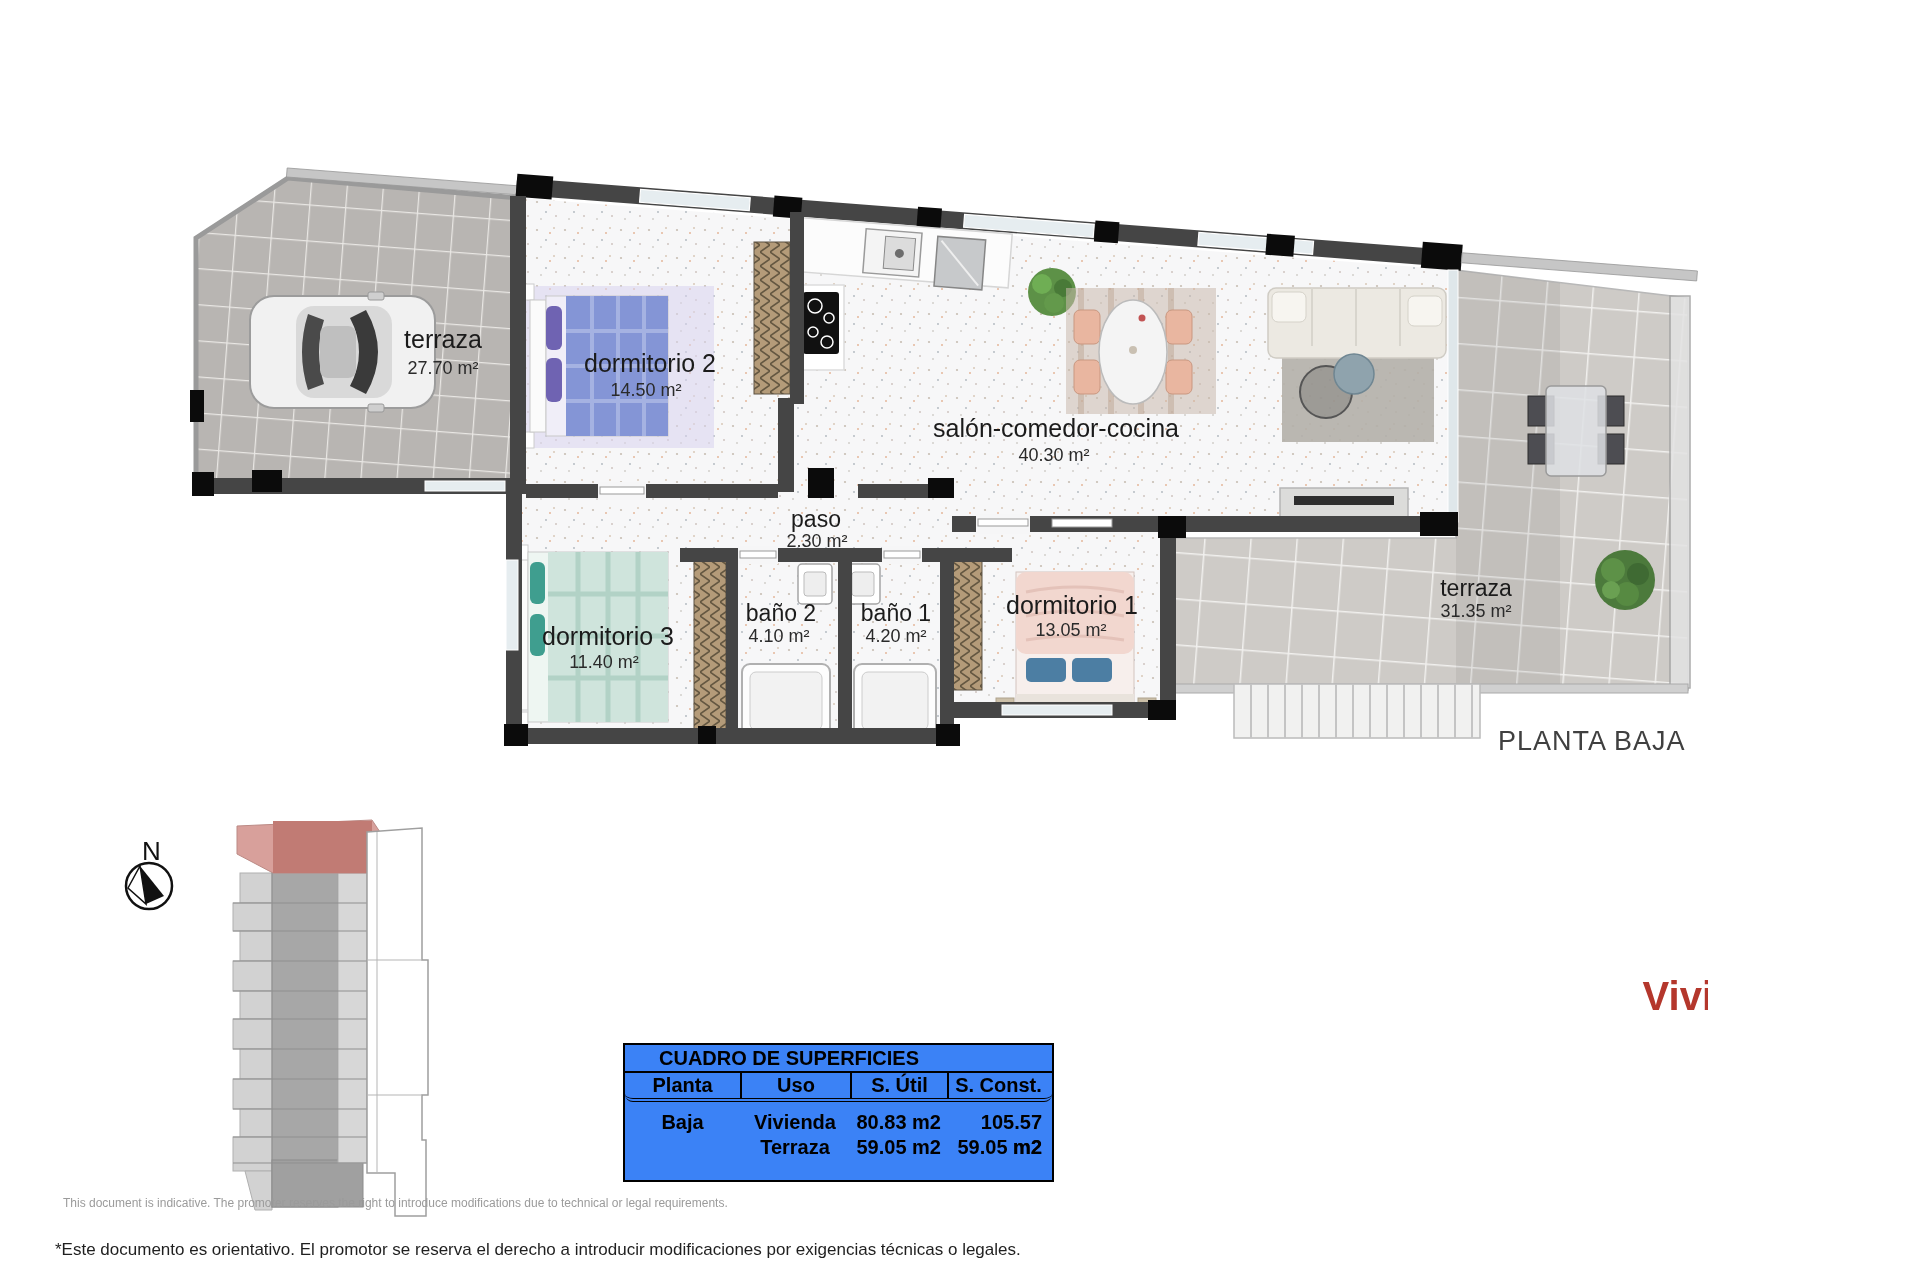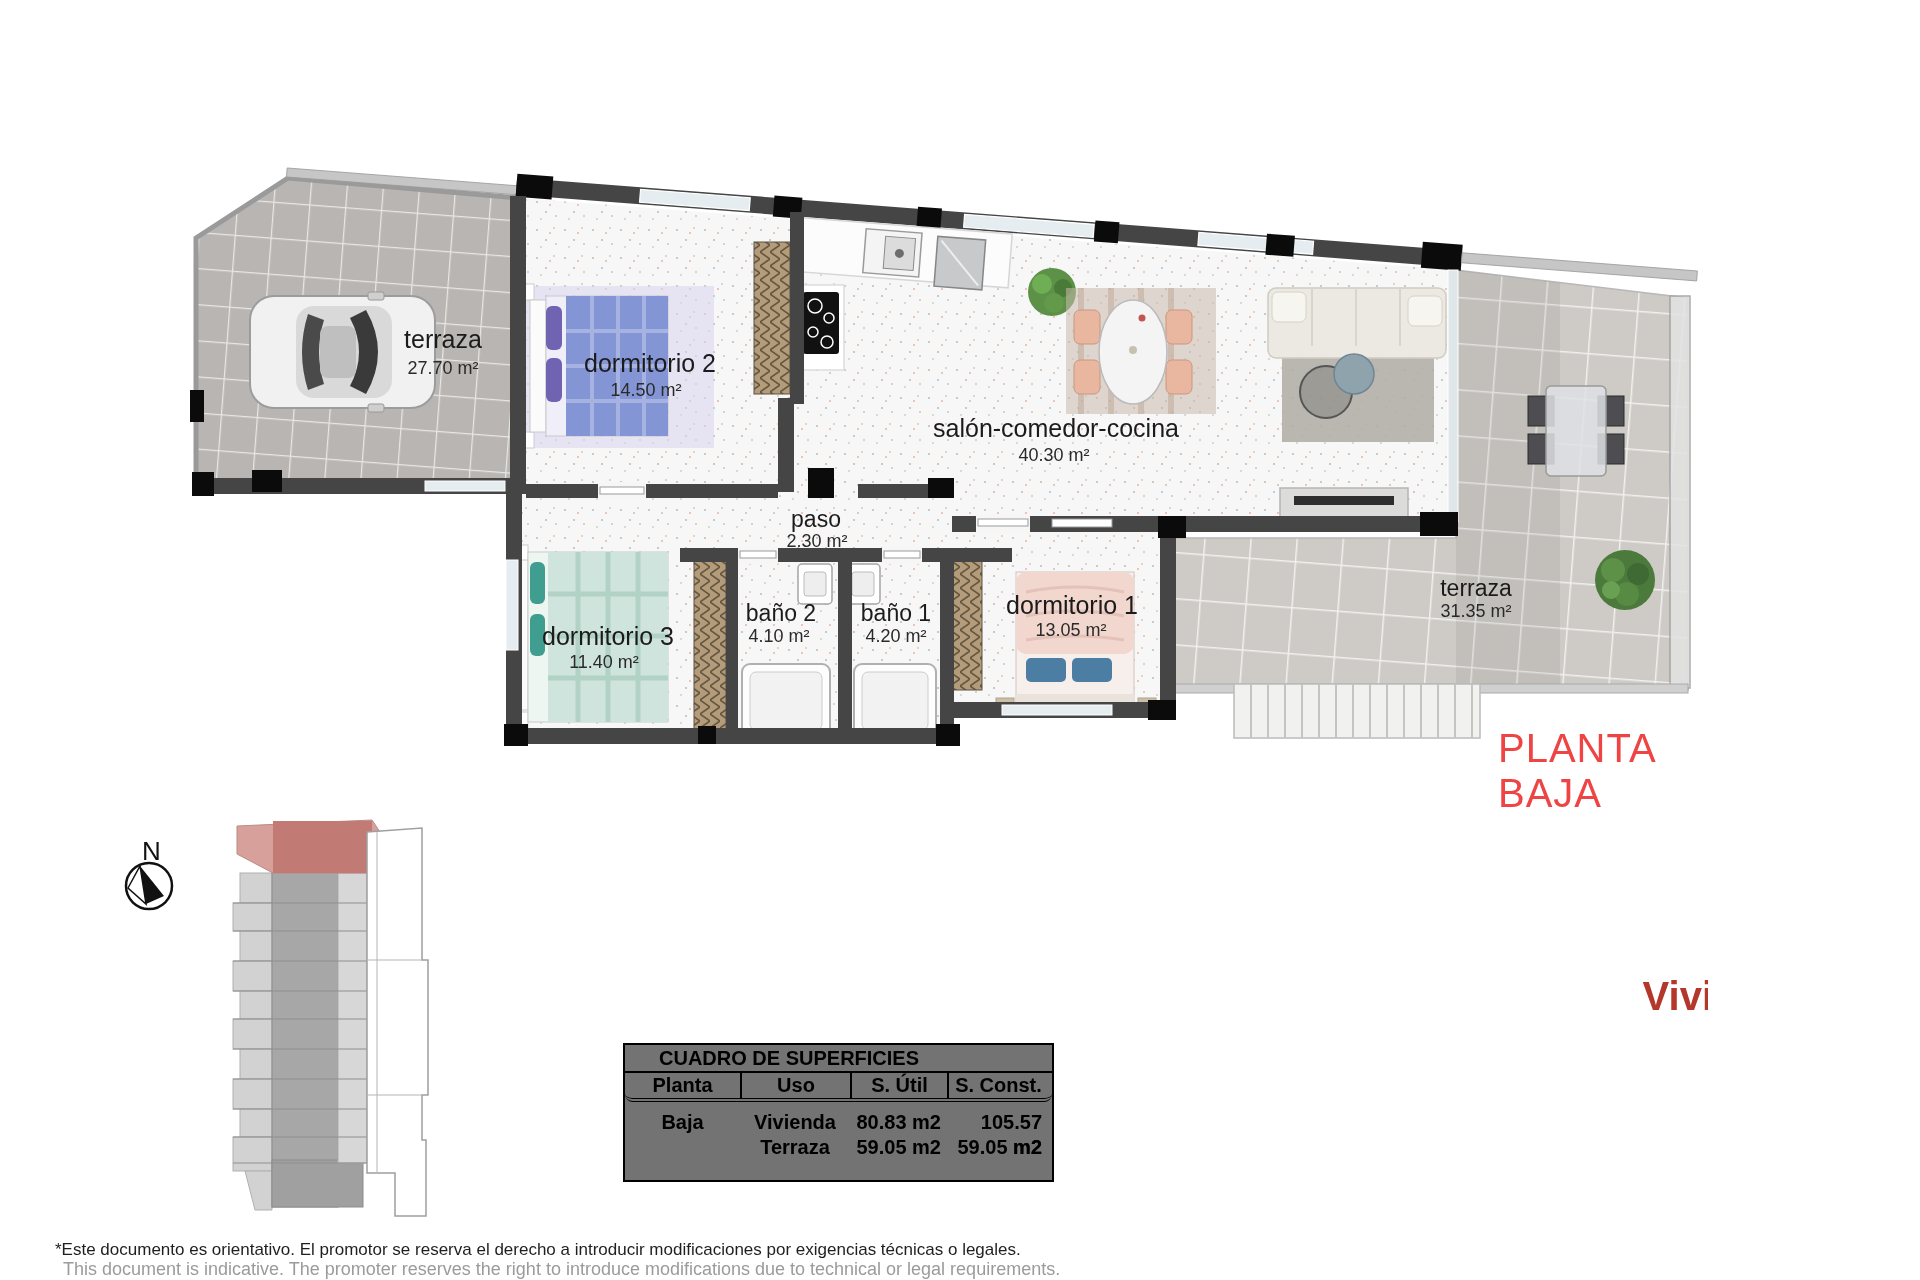--- a/index.html
+++ b/index.html
@@ -2,42 +2,42 @@
 <html><head>
 <meta charset="utf-8">
 <style>
   html,body{margin:0;padding:0;background:#ffffff;}
   #page{position:relative;width:1708px;height:1280px;background:#ffffff;overflow:hidden;
         font-family:"Liberation Sans",sans-serif;color:#1b1b1b;}
   svg text{font-family:"Liberation Sans",sans-serif;}
   .room-name{font-size:25px;fill:#1b1b1b;}
   .room-area{font-size:18px;fill:#2a2a2a;}
   .small-name{font-size:23px;fill:#1b1b1b;}
-  #planta-baja{position:absolute;left:1498px;top:726px;font-size:40px;letter-spacing:1px;color:#ef4444;}
+  #planta-baja{position:absolute;left:1498px;top:726px;font-size:27px;letter-spacing:1px;color:#404040;text-align:right;}
   #vivienda-title{position:absolute;left:1422px;top:974px;width:440px;text-align:right;
                   font-size:40px;font-weight:600;color:#b4372c;}
   
   #surf-table{position:absolute;left:623px;top:1043px;width:427px;border:2px solid #000;
-              font-size:20px;font-weight:bold;color:#000;background:#737373;}
+              font-size:20px;font-weight:bold;color:#000;background:#3b82f6;}
   .t-title{padding:2px 0 2px 34px;border-bottom:2px solid #000;height:22px;line-height:22px;}
   .t-head{display:grid;grid-template-columns:115px 110px 97px 101px;border-bottom:4px double #000;border-radius:8px;}
   .t-head>div{text-align:center;padding:2px 0;height:21px;line-height:21px;}
   .t-head>div+div{border-left:2px solid #000;}
   .t-body{height:70px;padding-top:8px;}
   .t-row{display:grid;grid-template-columns:115px 110px 97px 101px;height:25px;line-height:25px;}
   .t-row .c-planta{text-align:center;}
   .t-row .c-uso{text-align:center;}
   .t-row .c-num{text-align:right;padding-right:6px;}
   .t-total{display:grid;grid-template-columns:115px 110px 97px 101px;border-top:4px double #000;
            height:26px;line-height:26px;}
   .t-total .c-uso{text-align:center;}
   .t-total .c-num{text-align:right;padding-right:6px;}
   
   #footer-line1{position:absolute;left:55px;top:1240px;font-size:17px;color:#1f1f1f;}
-  #footer-line2{position:absolute;left:63px;top:1259px;font-size:18px;color:#9b9b9b;}
+  #footer-line2{position:absolute;left:63px;top:1196px;font-size:12px;color:#9b9b9b;}
 </style>
 </head>
 <body>
 
 <div id="page">
 
   
   <svg width="1920" height="800" viewBox="0 0 1920 800">
     <defs>
       <pattern id="tileA" width="36" height="36" patternUnits="userSpaceOnUse" patternTransform="rotate(4.4)">

